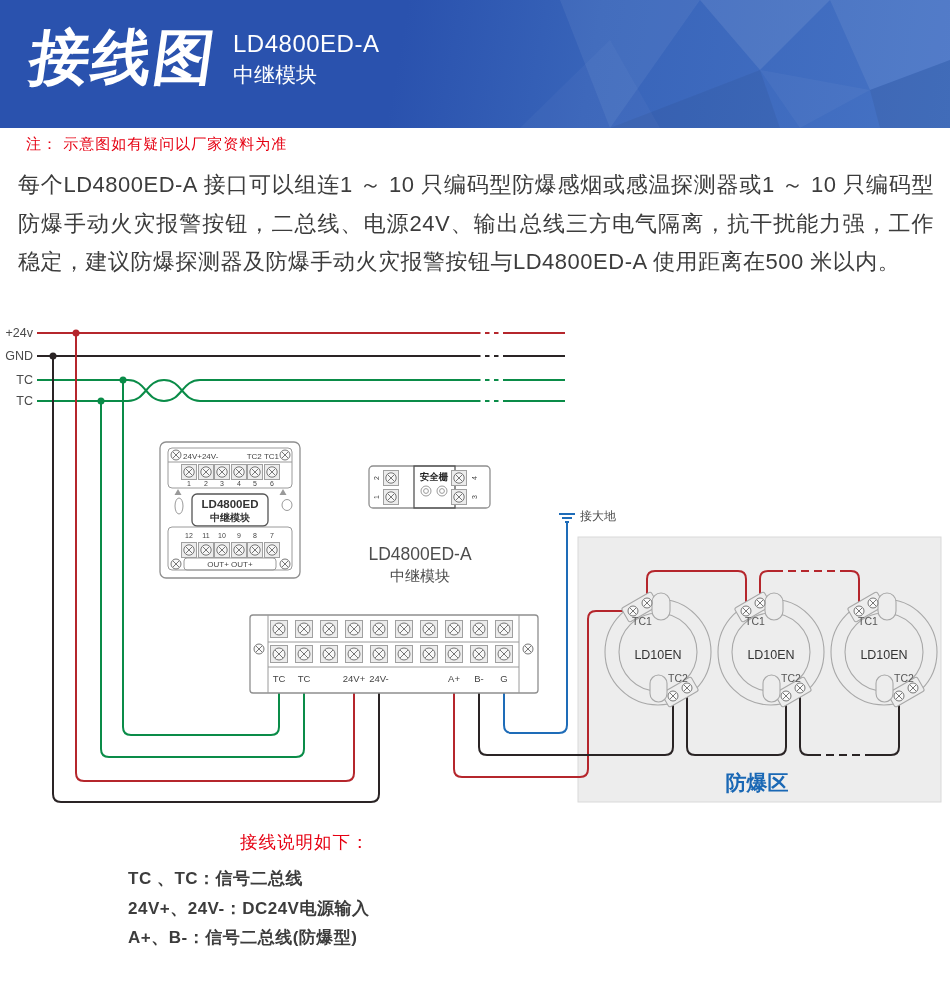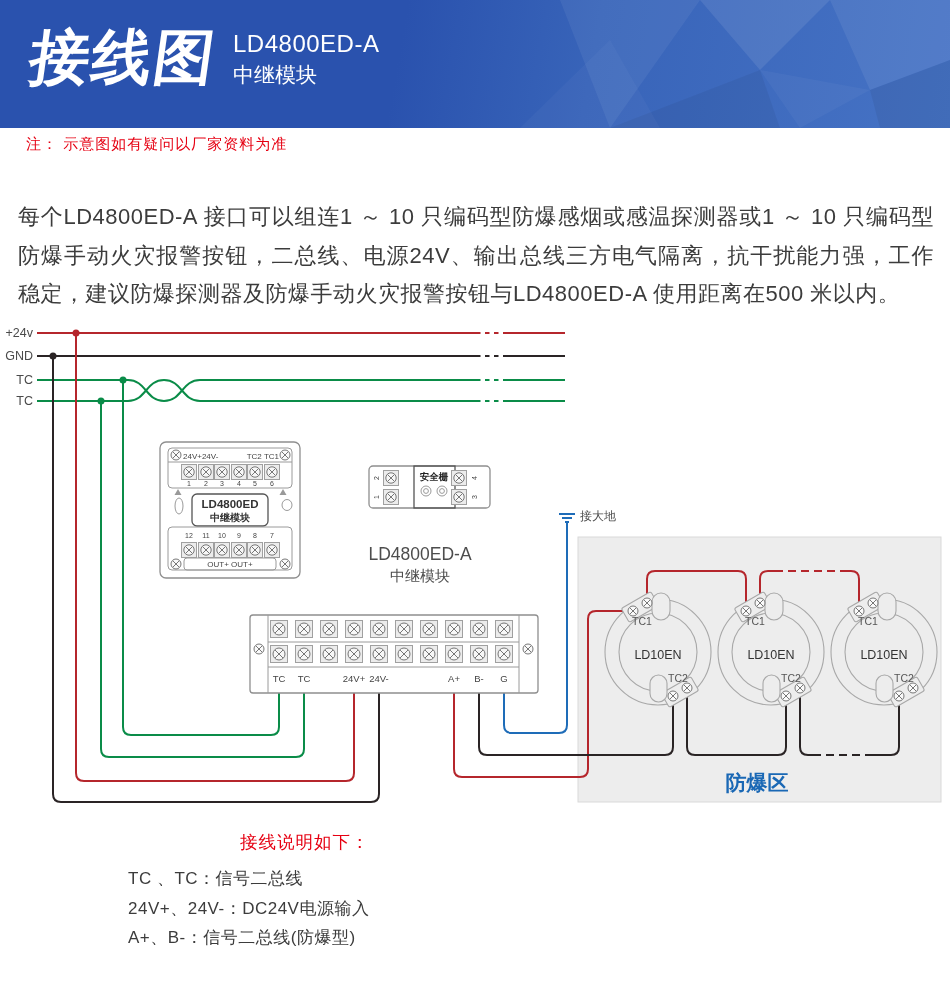--- a/index.html
+++ b/index.html
@@ -11,24 +11,24 @@
   .header{position:absolute;left:0;top:0;width:950px;height:128px;
     background:linear-gradient(100deg,#2a52ae 0%,#2a52ae 42%,#3864b9 62%,#4673c5 100%);}
   .header svg{position:absolute;left:0;top:0;}
   .header-title{position:absolute;left:30px;top:18px;color:#fff;font-size:60px;font-weight:bold;
     transform:skewX(-8deg);letter-spacing:2px;}
   .header-model{position:absolute;left:233px;top:30px;color:#fff;font-size:24px;font-weight:500;letter-spacing:.5px;}
   .header-sub{position:absolute;left:233px;top:61px;color:#fff;font-size:21px;}
   
   .note{position:absolute;left:26px;top:135px;color:#e60012;font-size:15px;font-weight:500;letter-spacing:1px;}
   .desc{position:absolute;left:18px;top:166px;width:916px;color:#3c3c3c;font-size:22px;
-    line-height:38.5px;letter-spacing:.5px;text-align:justify;margin-top:32px;}
+    line-height:38.5px;letter-spacing:.5px;text-align:justify;}
   .legend{position:absolute;left:18px;top:830px;}
   .legend-title{color:#e60012;font-size:17.5px;font-weight:500;letter-spacing:1px;text-align:right;}
-  .legend-items{margin:10px 0 15px 110px;color:#3c3c3c;font-size:17px;line-height:29.5px;letter-spacing:.5px;}
+  .legend-items{margin:10px 0 15px 110px;color:#3c3c3c;font-size:17px;line-height:29.5px;letter-spacing:.5px;font-weight:bold;}
   
   .diagram{position:absolute;left:0;top:320px;}
   .wire{fill:none;stroke-width:2;stroke-linecap:butt;}
   .w-red{stroke:#b5262c;}
   .w-blk{stroke:#2a2425;}
   .w-grn{stroke:#0a8c48;}
   .w-blu{stroke:#1e6cb8;}
   .dash{stroke-dasharray:4.5 4.5;}
   .ldash{stroke-dasharray:8 5;}
   .box{fill:#ffffff;stroke:#8f8f8f;stroke-width:1.3;}

